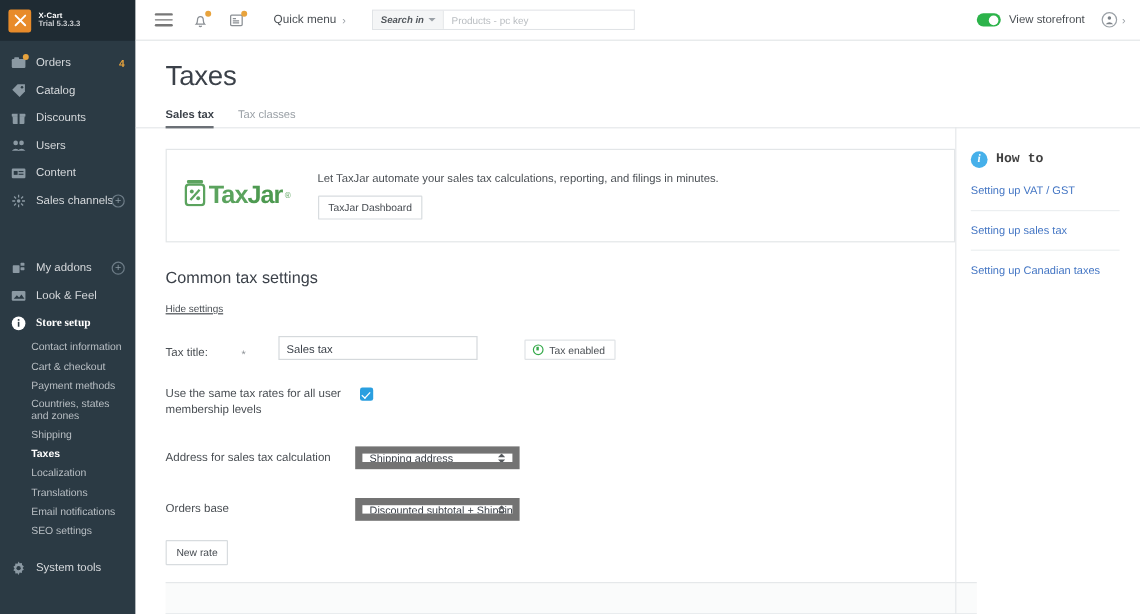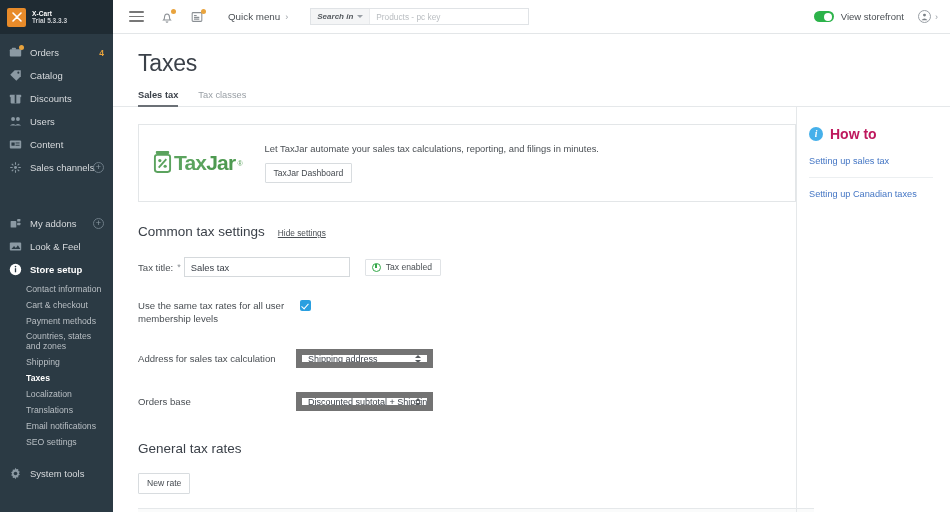--- a/index.html
+++ b/index.html
@@ -54,21 +54,21 @@
     display:flex; align-items:center; justify-content:center;
     color: #8b99a3;
     position: relative;
   }
   .nav-icon svg { display:block; }
   .nav-label {
     font-size: 9.5px;
     color: #d7dadd;
     white-space: nowrap;
   }
-  .nav-item.active .nav-label { color: #ffffff; font-weight: bold; }
+  .nav-item.active .nav-label { color: #ffffff; font-weight: bold; font-family: Liberation Serif, serif; }
   .nav-item.active .nav-icon { color: #ffffff; }
   .nav-badge {
     position: absolute; right: 9px;
     font-size: 8.5px; color: #e8a33d; font-weight: bold;
   }
   .nav-plus {
     position: absolute; right: 9px;
     width: 11px; height: 11px; border-radius: 50%;
     border: 1px solid #6c7b86;
     color: #8b99a3; font-size: 9px;
@@ -206,25 +206,26 @@
     font-size: 8.6px; color: #454a50;
     padding: 5px 8px; cursor: pointer;
     font-family: "Liberation Sans", sans-serif;
     border-radius: 1px;
     line-height: 1;
   }
 
   .sec-head {
     display: flex; align-items: baseline; gap: 13px;
     margin-top: 22px;
+    flex-direction: column;
   }
   .sec-title { font-size: 13.5px; color: #3b4149; }
   .link { font-size: 8.3px; color: #4a4f54; text-decoration: underline; cursor: pointer; }
 
-  .form-row { display: flex; align-items: center; margin-top: 18px; }
+  .form-row { display: flex; align-items: flex-end; margin-top: 18px; gap: 24px; }
   .form-label { font-size: 9.6px; color: #4a4f54; }
   .req { color: #8a8f94; margin: 0 3px 0 4px; font-size: 9px; }
   .txt-input {
     border: 1px solid #d5d9dc; height: 20px; width: 166px;
     font-size: 9.4px; color: #3b4149; padding: 0 6px;
     font-family: "Liberation Sans", sans-serif; outline: none;
   }
   .enabled-badge {
     margin-left: 15px;
     border: 1px solid #e0e3e6; background: #fff;
@@ -283,21 +284,21 @@
 
   
   .howto-head { display: flex; align-items: center; gap: 7px; }
   .info-circle {
     width: 14px; height: 14px; border-radius: 50%;
     background: #46b0ea; color: #fff;
     font-size: 9.5px; font-weight: bold; font-style: italic;
     display: flex; align-items: center; justify-content: center;
     font-family: "Liberation Serif", serif;
   }
-  .howto-title { font-size: 14px; color: #be185d; font-weight: bold; }
+  .howto-title { font-size: 11px; color: #404040; font-weight: bold; font-family: Liberation Mono, monospace; }
   .howto-list { margin-top: 14px; width: 124px; }
   .howto-item {
     font-size: 9.2px; color: #4476c4; cursor: pointer;
     padding: 0 0 11px 0; border-bottom: 1px solid #eceff1;
     margin-bottom: 11px; white-space: nowrap;
   }
   .howto-item:last-child { border-bottom: none; }
 </style>
 </head>
 <body>
@@ -571,21 +572,20 @@
             <span class="form-label">Orders base</span>
             <div class="select">
               <span>Discounted subtotal + Shipping co:</span>
               <span class="spin">
                   <i class="up"></i>
                   <i class="dn"></i>
                 </span>
             </div>
           </div>
 
-          <div class="sec-title2">General tax rates</div>
           <div class="new-rate">
             <button class="btn">New rate</button>
           </div>
 
           <div class="table">
             <div class="thead">
               
               
               
             </div>
@@ -593,20 +593,21 @@
           </div>
 
         </div>
 
         <div class="col-right">
           <div class="howto-head">
             <span class="info-circle">i</span>
             <span class="howto-title">How to</span>
           </div>
           <div class="howto-list">
+            <div class="howto-item">Setting up VAT / GST</div>
             <div class="howto-item">Setting up sales tax</div>
             <div class="howto-item">Setting up Canadian taxes</div>
           </div>
         </div>
 
       </div>
     </div>
   </div>
 </div>
 

